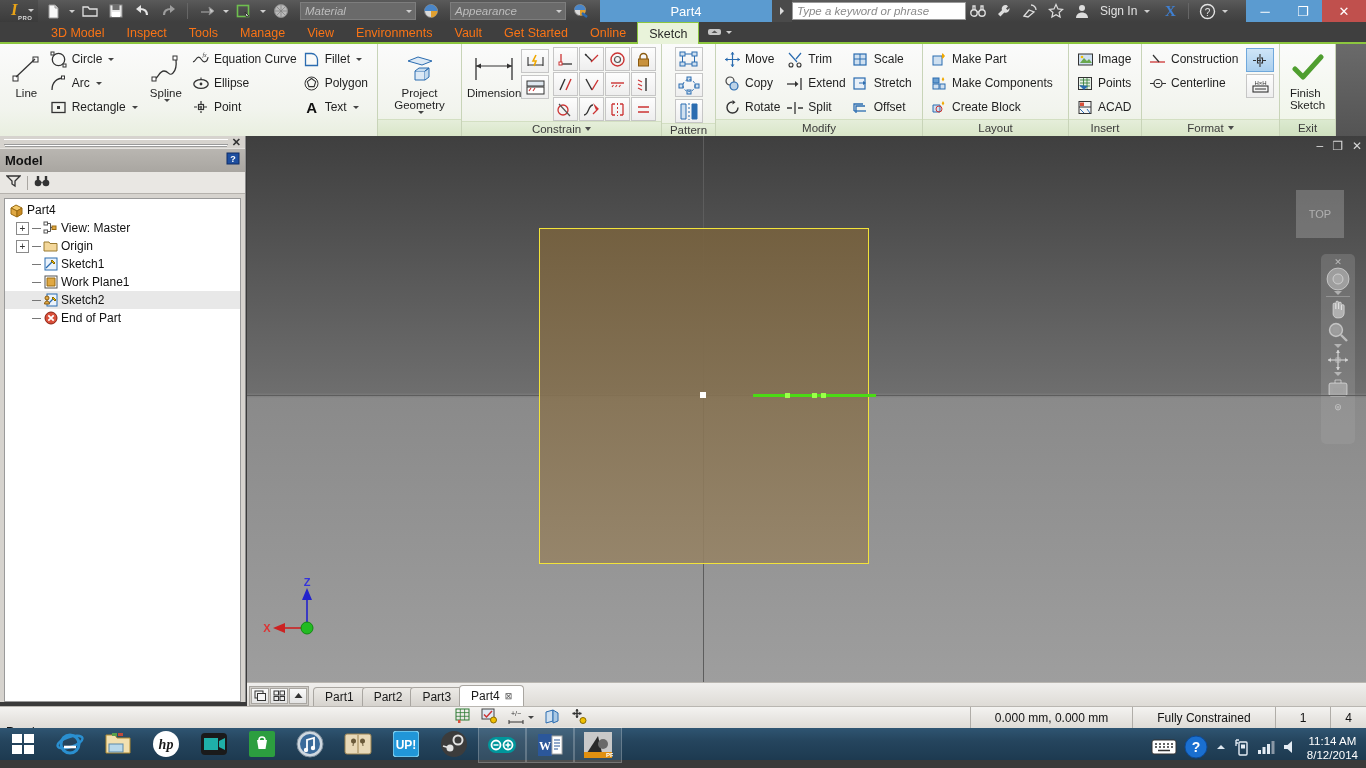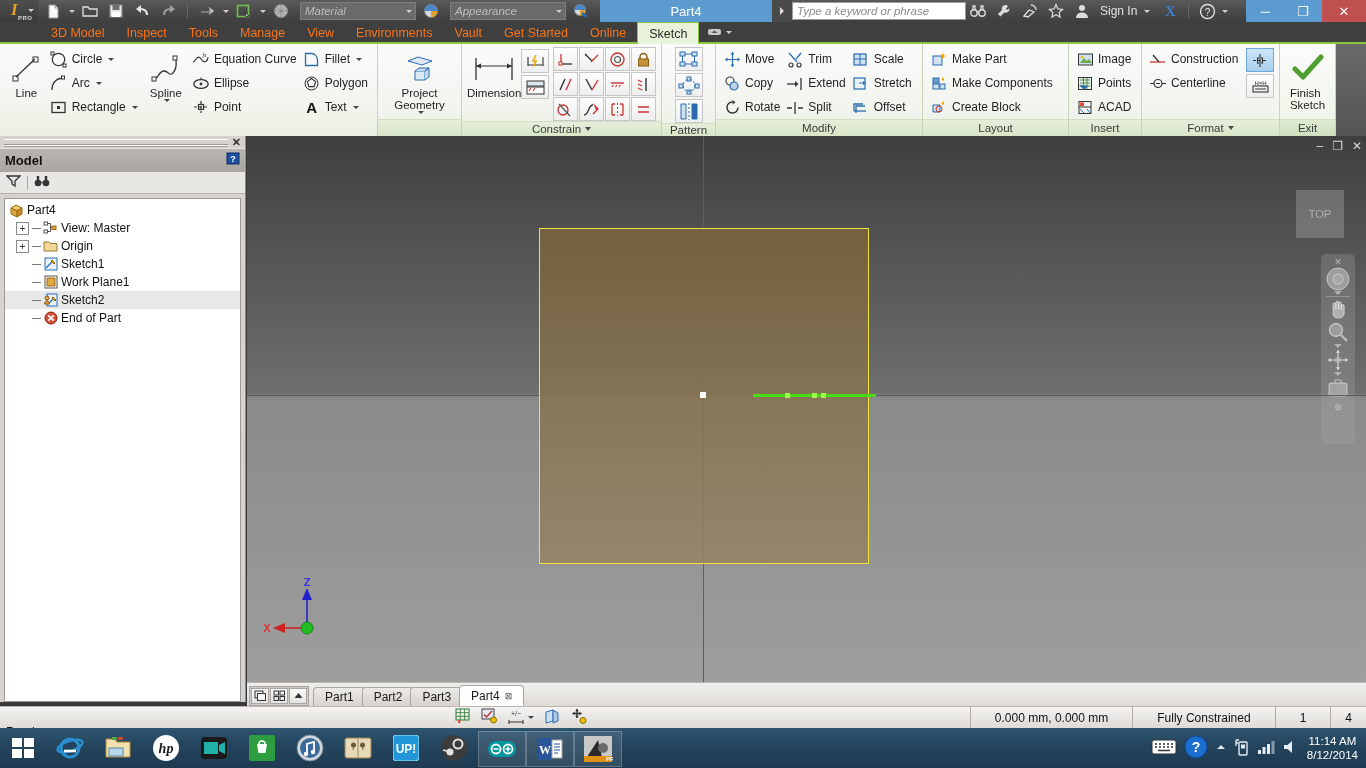--- a/index.html
+++ b/index.html
@@ -249,21 +249,21 @@
     border-top:1px solid #b9b6b1; display:flex; align-items:center;
     font-size:12px; color:#111;
   }
   .sb-ready { padding-left:6px; flex:1;margin-top:28px; }
   .sb-cell { border-left:1px solid #b0ada8; height:22px; display:flex;align-items:center;
              padding:0 24px; }
   .sb-tools { position:absolute; left:455px; top:706px; height:22px; display:flex; align-items:center; gap:9px; }
 
   
   .taskbar {
-    position:absolute; left:0; top:728px; width:1366px; height:40px;
+    position:absolute; left:0; top:728px; width:1366px; height:32px;
     background:linear-gradient(to bottom, #2f5572 0%, #25455e 40%, #1d3a50 100%);
     display:flex; align-items:center;
   }
   .tb-start { width:46px;height:40px;display:flex;align-items:center;justify-content:center; }
   .tb-item { width:48px;height:40px;display:flex;align-items:center;justify-content:center; }
   .tb-item.running { background:rgba(255,255,255,0.10); border:1px solid rgba(255,255,255,0.22);
                      height:36px; margin-top:2px; }
   .tray { position:absolute; right:0; top:0; height:40px; display:flex; align-items:center; gap:7px; padding-right:8px; }
   .tray-clock { color:#fff; font-size:11.5px; text-align:center; line-height:14px; }
 </style>

